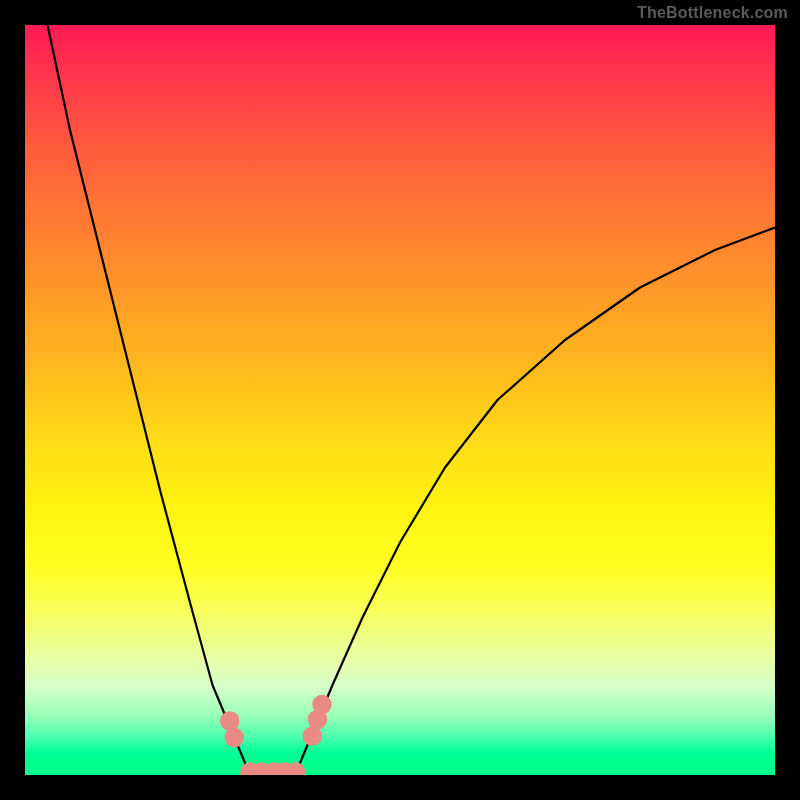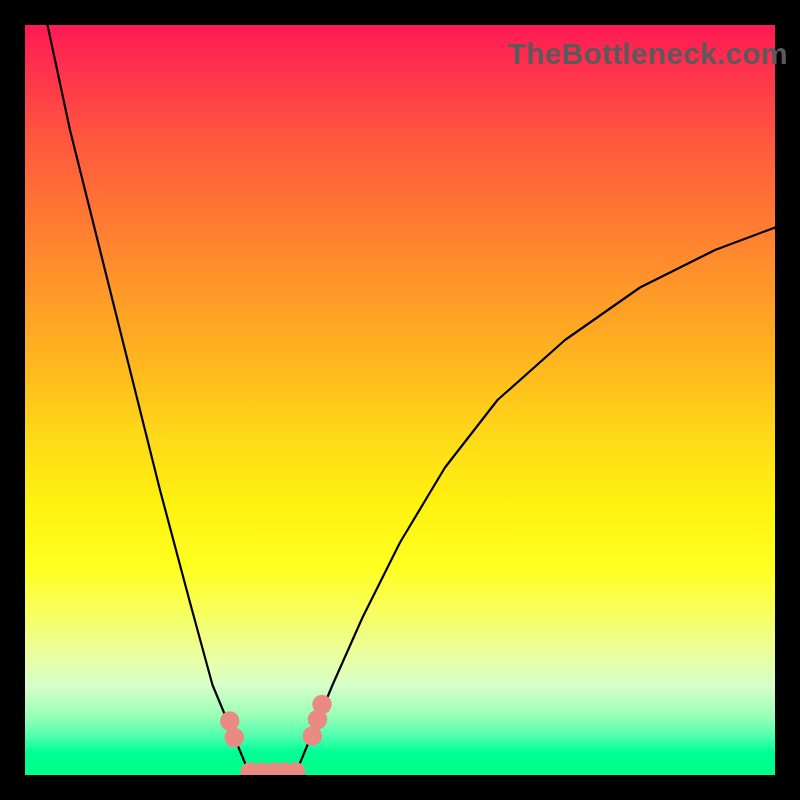--- a/index.html
+++ b/index.html
@@ -8,26 +8,25 @@
     position: relative;
     width: 800px;
     height: 800px;
     background: #000;
   }
   .watermark {
     position: absolute;
     top: 4px;
     right: 12px;
     font-family: Arial, Helvetica, sans-serif;
-    font-size: 30px;
+    font-size: 16px;
     font-weight: 600;
     color: #5a5a5a;
     letter-spacing: 0.2px;
     z-index: 50;
-    margin-top: 33px;
   }
   .plot-area {
     position: absolute;
     left: 25px;
     top: 25px;
     width: 750px;
     height: 750px;
     background: linear-gradient(to bottom,
       #ff1a55 0%,
       #ff3a4a 8%,

